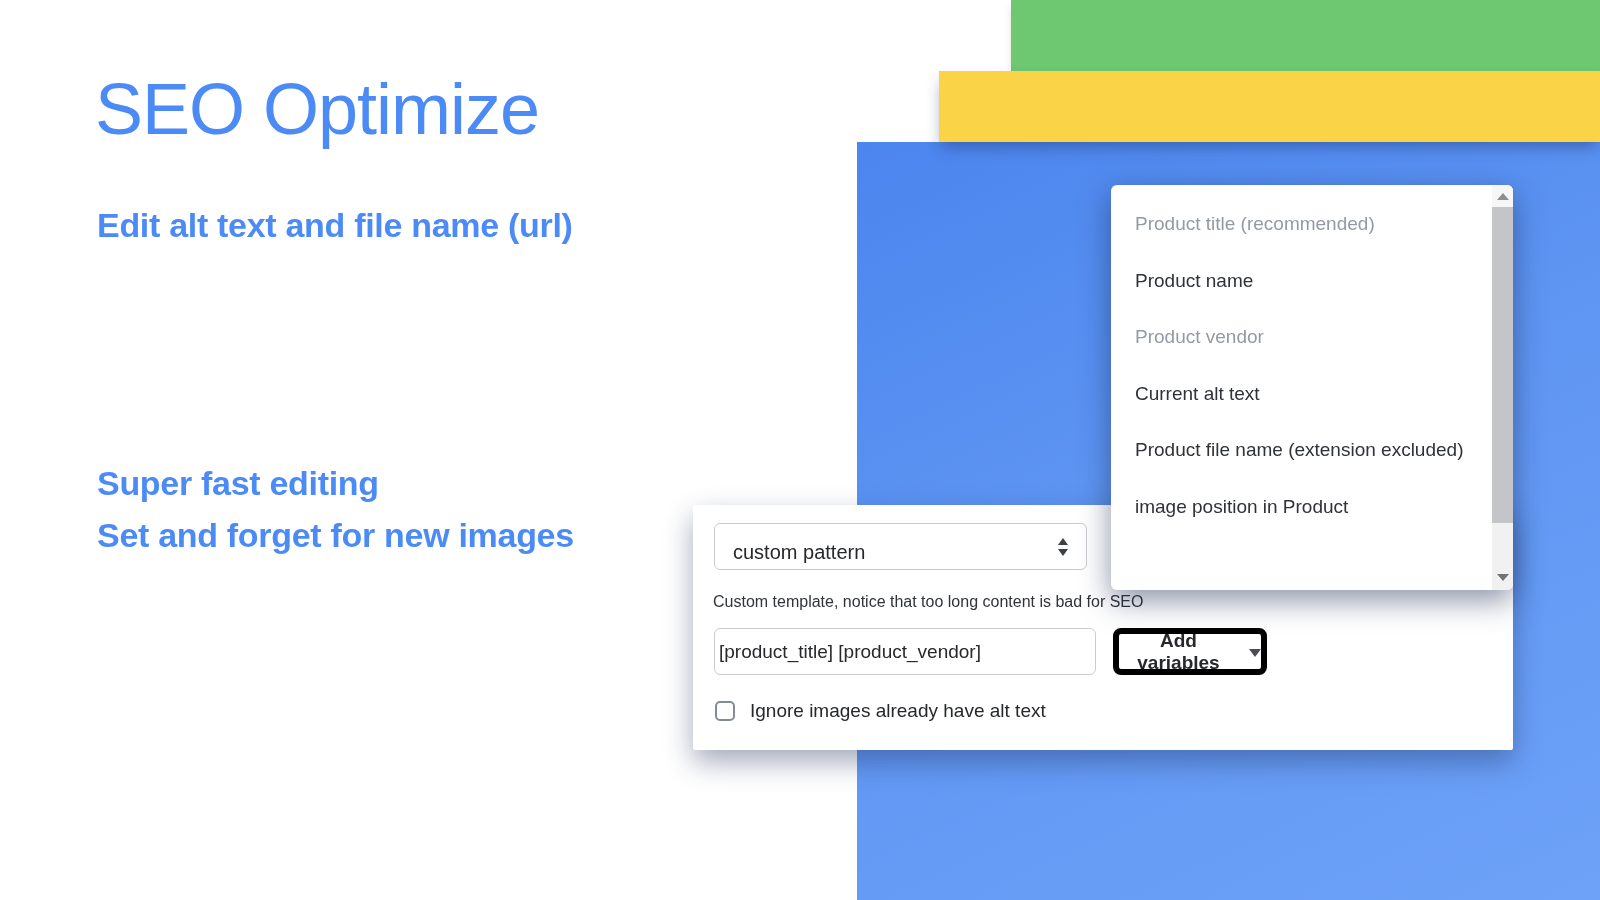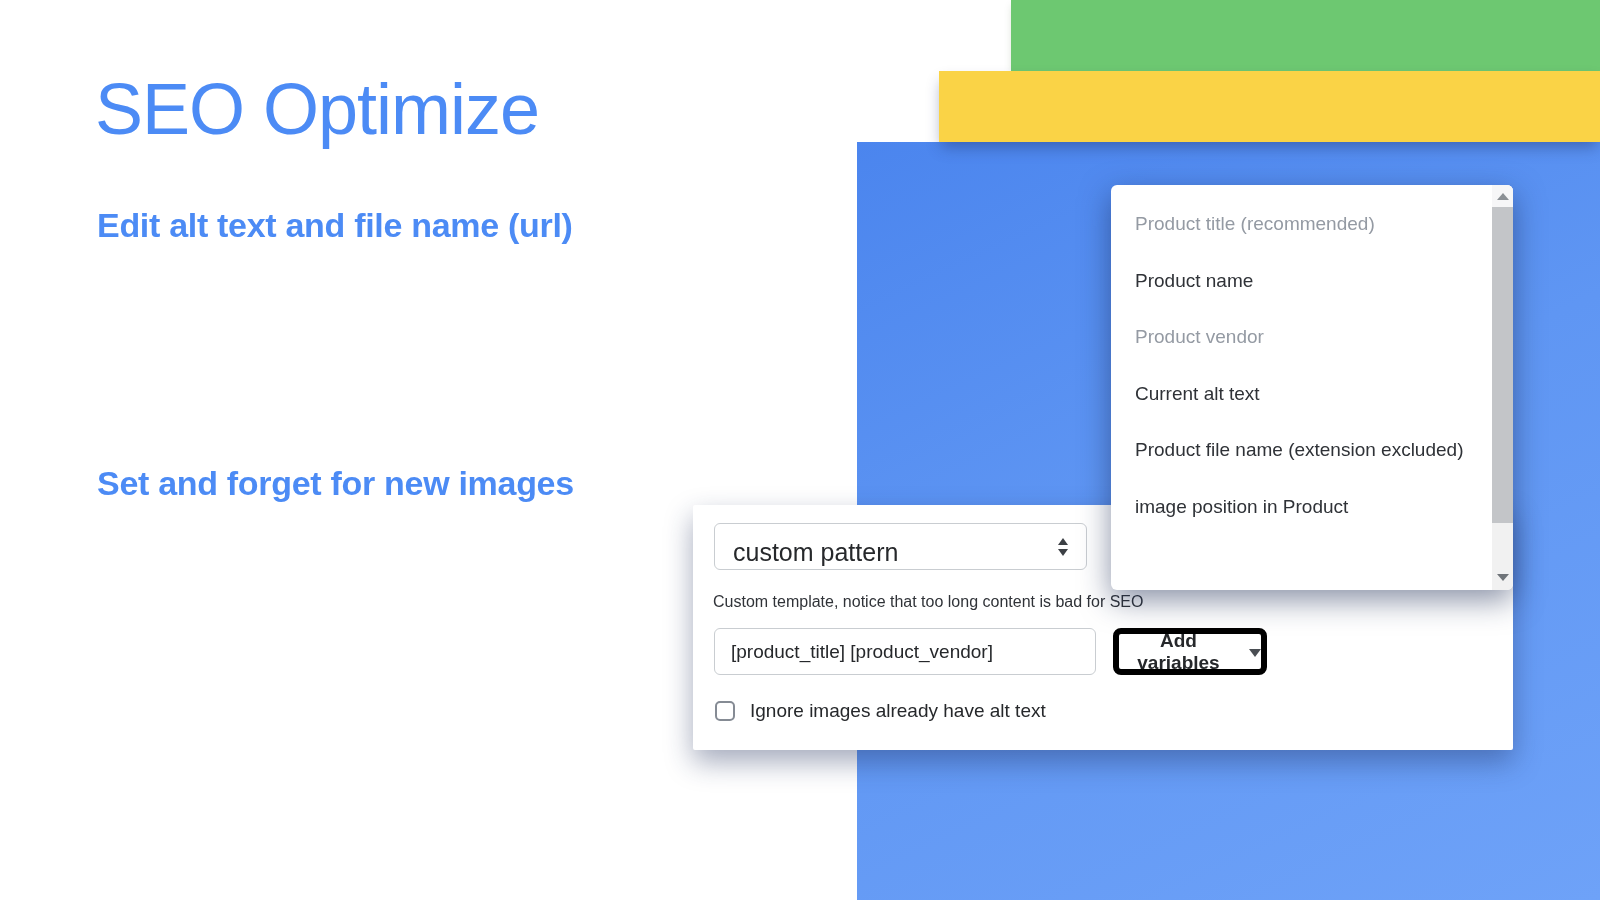--- a/index.html
+++ b/index.html
@@ -100,40 +100,40 @@
     background:#ffffff; border-radius:2px;
     box-shadow:0 12px 28px rgba(30,45,90,.4);
     z-index:5;
   }
   .pattern-select {
     position:absolute; left:21px; top:18px; width:373px; height:47px;
     border:1px solid #c9cdd1; border-radius:6px; background:#fff;
     display:flex; align-items:center;
     padding:0 18px; cursor:pointer;
   }
-  .pattern-select .sel-text { font-size:25px; color:#26282b; flex:1;margin-top:12px; }
+  .pattern-select .sel-text { font-size:20px; color:#26282b; flex:1;margin-top:12px; }
   .updown { display:flex; flex-direction:column; gap:4px; align-items:center; }
   .updown .u {
     width:0; height:0;
     border-left:5px solid transparent; border-right:5px solid transparent;
     border-bottom:7px solid #3c4045;
   }
   .updown .d {
     width:0; height:0;
     border-left:5px solid transparent; border-right:5px solid transparent;
     border-top:7px solid #3c4045;
   }
   .template-label {
     position:absolute; left:20px; top:88px;
     font-size:16px; color:#303338; white-space:nowrap;
   }
   .template-input {
     position:absolute; left:21px; top:123px; width:382px; height:47px;
     border:1px solid #c9cdd1; border-radius:6px;
-    padding:0 16px; font-size:19px; color:#26282b;
+    padding:0 4px; font-size:19px; color:#26282b;
     font-family:"Liberation Sans","DejaVu Sans",sans-serif;
     outline:none; background:#fff;
   }
   .add-variables-btn {
     position:absolute; left:420px; top:123px; width:154px; height:47px;
     border:6px solid #000000; border-radius:8px; background:#fff;
     display:flex; align-items:center; gap:11px;
     font-size:19px; font-weight:700; color:#26282b;
     font-family:"Liberation Sans","DejaVu Sans",sans-serif;
     cursor:pointer;
@@ -160,20 +160,21 @@
 <div class="block block-yellow"></div>
 <div class="block block-blue"></div>
 
 <h1 class="hero-title">SEO Optimize</h1>
 
 <div class="features features-top">
   <div>Edit alt text and file name (url)</div>
 </div>
 
 <div class="features features-bottom">
+  <div>Super fast editing</div>
   <div>Set and forget for new images</div>
 </div>
 
 <div class="dropdown-panel">
   <div class="dd-item muted">Product title (recommended)</div>
   <div class="dd-item">Product name</div>
   <div class="dd-item muted">Product vendor</div>
   <div class="dd-item">Current alt text</div>
   <div class="dd-item">Product file name (extension excluded)</div>
   <div class="dd-item">image position in Product</div>

